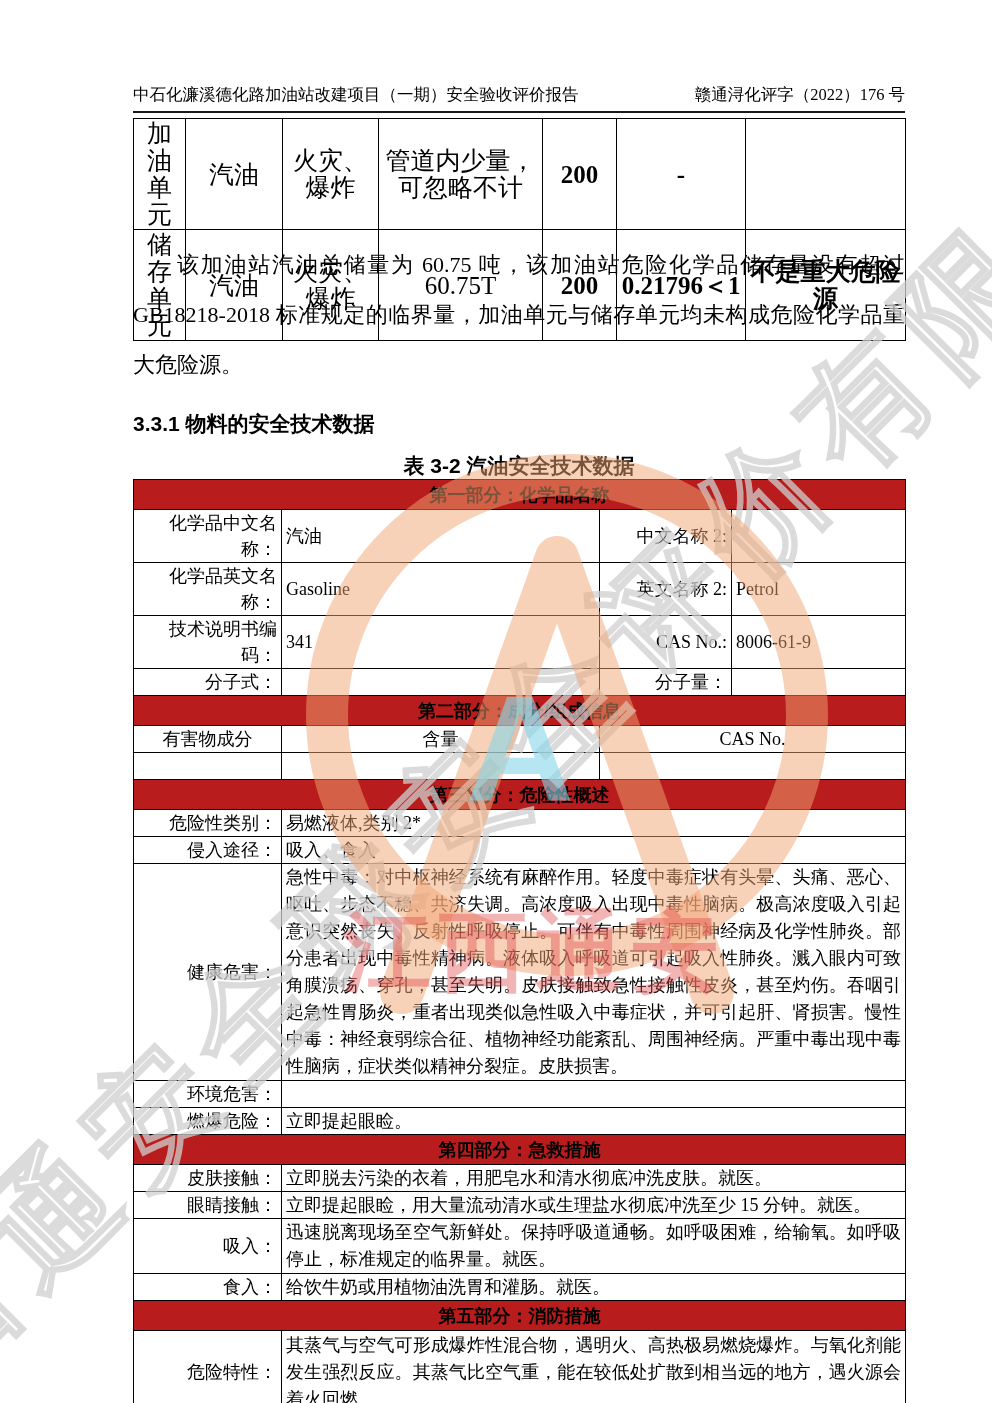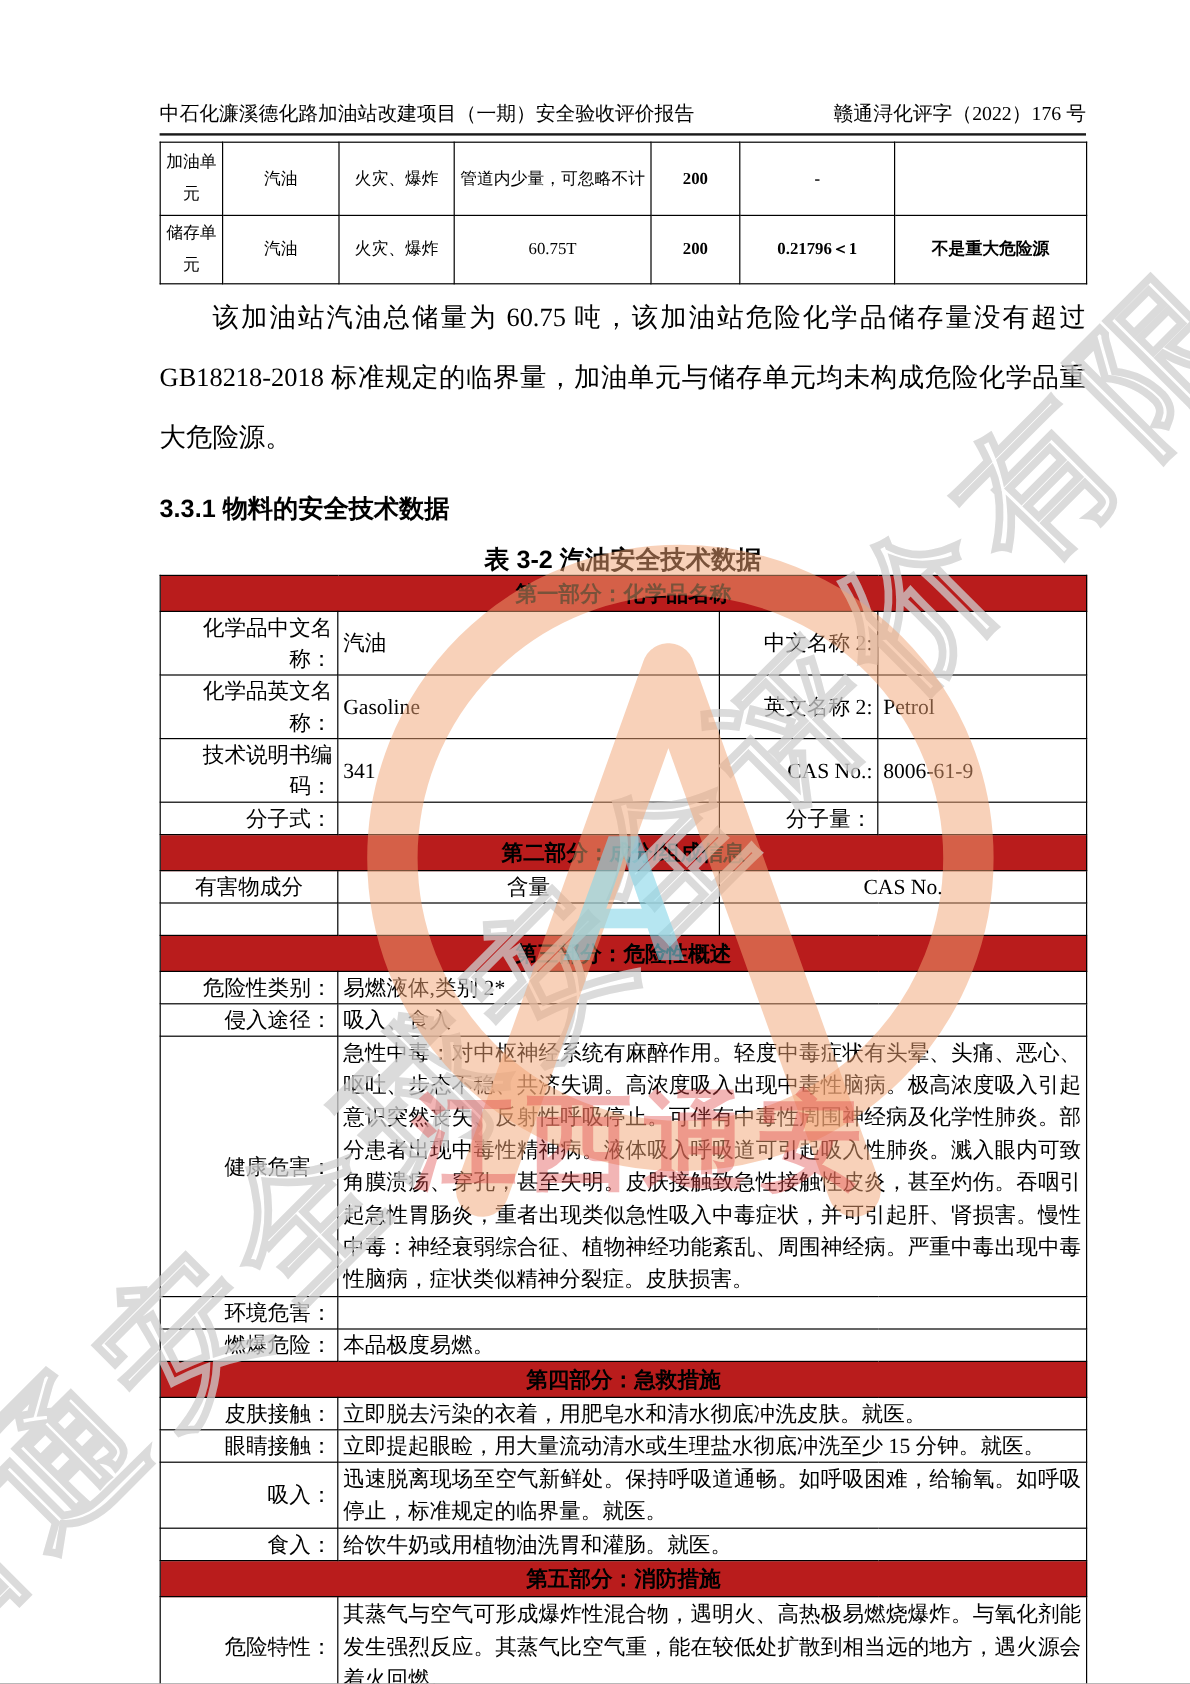--- a/index.html
+++ b/index.html
@@ -5,21 +5,21 @@
   html,body{margin:0;padding:0;background:#888;}
   .page{position:relative;width:992px;height:1403px;margin:0 auto;background:#fff;
         font-family:"Liberation Serif","DejaVu Serif",serif;color:#000;overflow:hidden;}
   
   .hdr{position:absolute;left:133px;top:84px;width:772px;display:flex;
        justify-content:space-between;align-items:flex-end;font-size:16.5px;
        border-bottom:2px solid #1a1a1a;padding-bottom:5px;}
   
   table{border-collapse:collapse;}
   .hz{position:absolute;left:133px;top:118px;width:772px;table-layout:fixed;
-      font-size:14px;}
+      font-size:25px;}
   .hz td{border:1px solid #000;text-align:center;vertical-align:middle;
          padding:1px 3px;line-height:27px;}
   .hz tr.r1 td{height:58px;}
   .hz tr.r2 td{height:52px;}
   .hz .bold, .sds .bold{font-weight:bold;}
   
   .para{position:absolute;left:133px;top:240px;width:772px;font-size:22px;
         line-height:50px;text-indent:2em;text-align:justify;}
   
   .h33{position:absolute;left:133px;top:360px;font-size:25px;font-weight:bold;
@@ -157,21 +157,21 @@
       <tr>
         <td class="lab">健康危害：</td>
         <td class="val big h7" colspan="3">急性中毒：对中枢神经系统有麻醉作用。轻度中毒症状有头晕、头痛、恶心、呕吐、步态不稳、共济失调。高浓度吸入出现中毒性脑病。极高浓度吸入引起意识突然丧失、反射性呼吸停止。可伴有中毒性周围神经病及化学性肺炎。部分患者出现中毒性精神病。液体吸入呼吸道可引起吸入性肺炎。溅入眼内可致角膜溃疡、穿孔，甚至失明。皮肤接触致急性接触性皮炎，甚至灼伤。吞咽引起急性胃肠炎，重者出现类似急性吸入中毒症状，并可引起肝、肾损害。慢性中毒：神经衰弱综合征、植物神经功能紊乱、周围神经病。严重中毒出现中毒性脑病，症状类似精神分裂症。皮肤损害。</td>
       </tr>
       <tr>
         <td class="lab">环境危害：</td>
         <td class="val" colspan="3"></td>
       </tr>
       <tr>
         <td class="lab">燃爆危险：</td>
-        <td class="val" colspan="3">本品极度易燃。</td>
+        <td class="val" colspan="3">立即提起眼睑。</td>
       </tr>
       <tr>
         <td class="band" colspan="4">第四部分：急救措施</td>
       </tr>
       <tr>
         <td class="lab">皮肤接触：</td>
         <td class="val" colspan="3">立即脱去污染的衣着，用肥皂水和清水彻底冲洗皮肤。就医。</td>
       </tr>
       <tr>
         <td class="lab">眼睛接触：</td>

